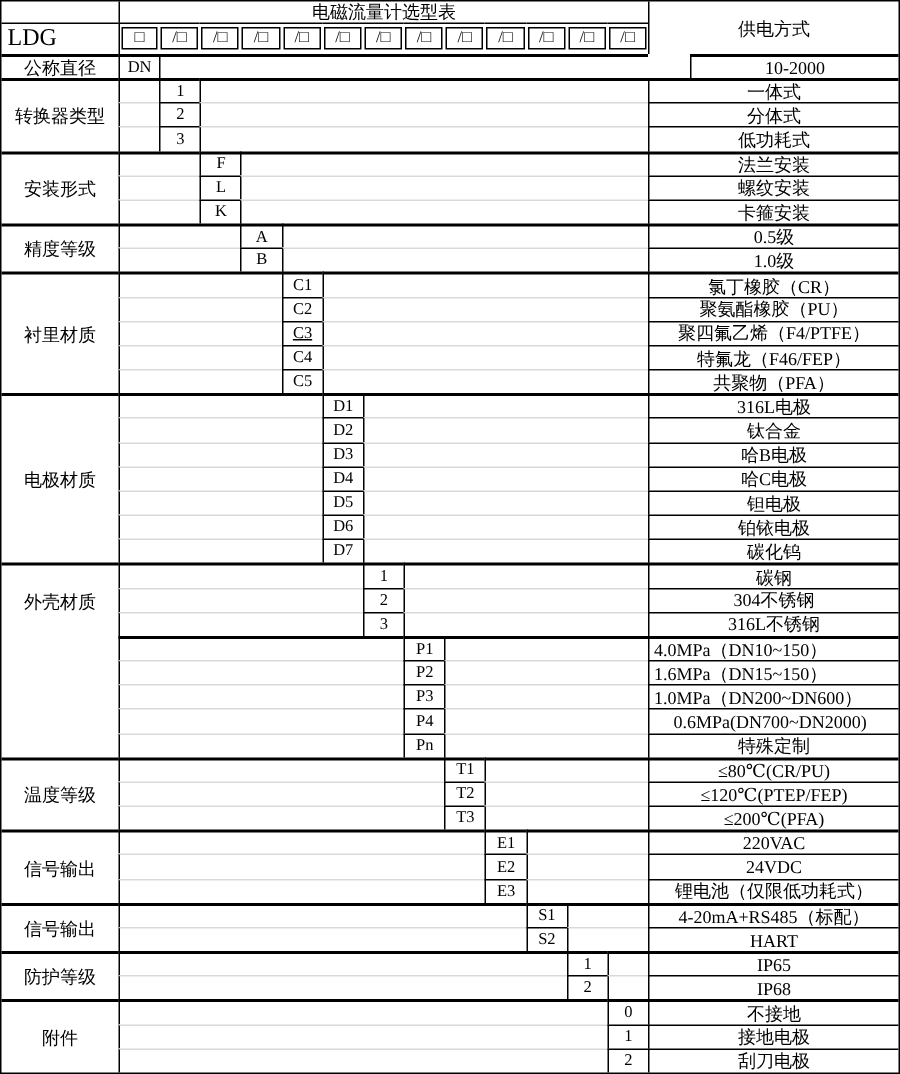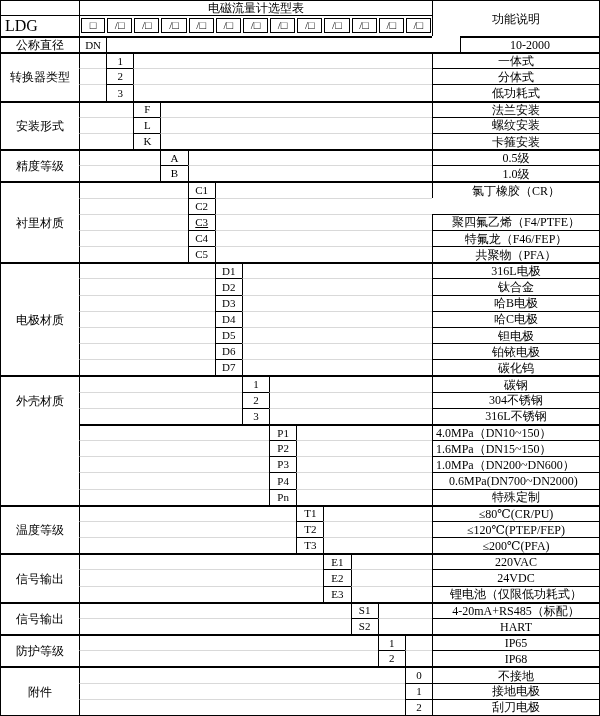--- a/index.html
+++ b/index.html
@@ -40,21 +40,21 @@
   .desc{font-size:12px;}
   .desc.left{justify-content:flex-start;padding-left:3px;}
 </style>
 </head>
 <body>
 
 <div class="screen">
   <div class="table-grid" id="grid">
     <div class="c corner no-l no-t"></div>
     <div class="c title no-t">电磁流量计选型表</div>
-    <div class="c fn-header no-t">功能说明</div>
+    <div class="c fn-header no-t">供电方式</div>
     <div class="c ldg-label no-l">LDG</div>
   <div class="c ldg" style="grid-area: 2 / 2;">
         <span class="box">□</span>
       </div>
       <div class="c ldg no-l" style="grid-area: 2 / 3;">
         <span class="box">/□</span>
       </div>
       <div class="c ldg no-l" style="grid-area: 2 / 4;">
         <span class="box">/□</span>
       </div>
@@ -128,20 +128,21 @@
       <div class="c faint" style="grid-area: 11 / 6 / auto / 15;"></div>
       <div class="c desc" style="grid-area: 11 / 15;">1.0级</div>
       <div class="c label gt no-l" style="grid-area: 12 / 1 / span 5;">衬里材质</div>
       <div class="c gt" style="grid-area: 12 / 2 / auto / 6;"></div>
       <div class="c code gt" style="grid-area: 12 / 6;">C1</div>
       <div class="c gt" style="grid-area: 12 / 7 / auto / 15;"></div>
       <div class="c desc gt" style="grid-area: 12 / 15;">氯丁橡胶（CR）</div>
       <div class="c faint" style="grid-area: 13 / 2 / auto / 6;"></div>
       <div class="c code" style="grid-area: 13 / 6;">C2</div>
       <div class="c faint" style="grid-area: 13 / 7 / auto / 15;"></div>
+      <div class="c desc" style="grid-area: 13 / 15;">聚氨酯橡胶（PU）</div>
       <div class="c faint" style="grid-area: 14 / 2 / auto / 6;"></div>
       <div class="c code" style="grid-area: 14 / 6; text-decoration: underline;">C3</div>
       <div class="c faint" style="grid-area: 14 / 7 / auto / 15;"></div>
       <div class="c desc" style="grid-area: 14 / 15;">聚四氟乙烯（F4/PTFE）</div>
       <div class="c faint" style="grid-area: 15 / 2 / auto / 6;"></div>
       <div class="c code" style="grid-area: 15 / 6;">C4</div>
       <div class="c faint" style="grid-area: 15 / 7 / auto / 15;"></div>
       <div class="c desc" style="grid-area: 15 / 15;">特氟龙（F46/FEP）</div>
       <div class="c faint" style="grid-area: 16 / 2 / auto / 6;"></div>
       <div class="c code" style="grid-area: 16 / 6;">C5</div>

